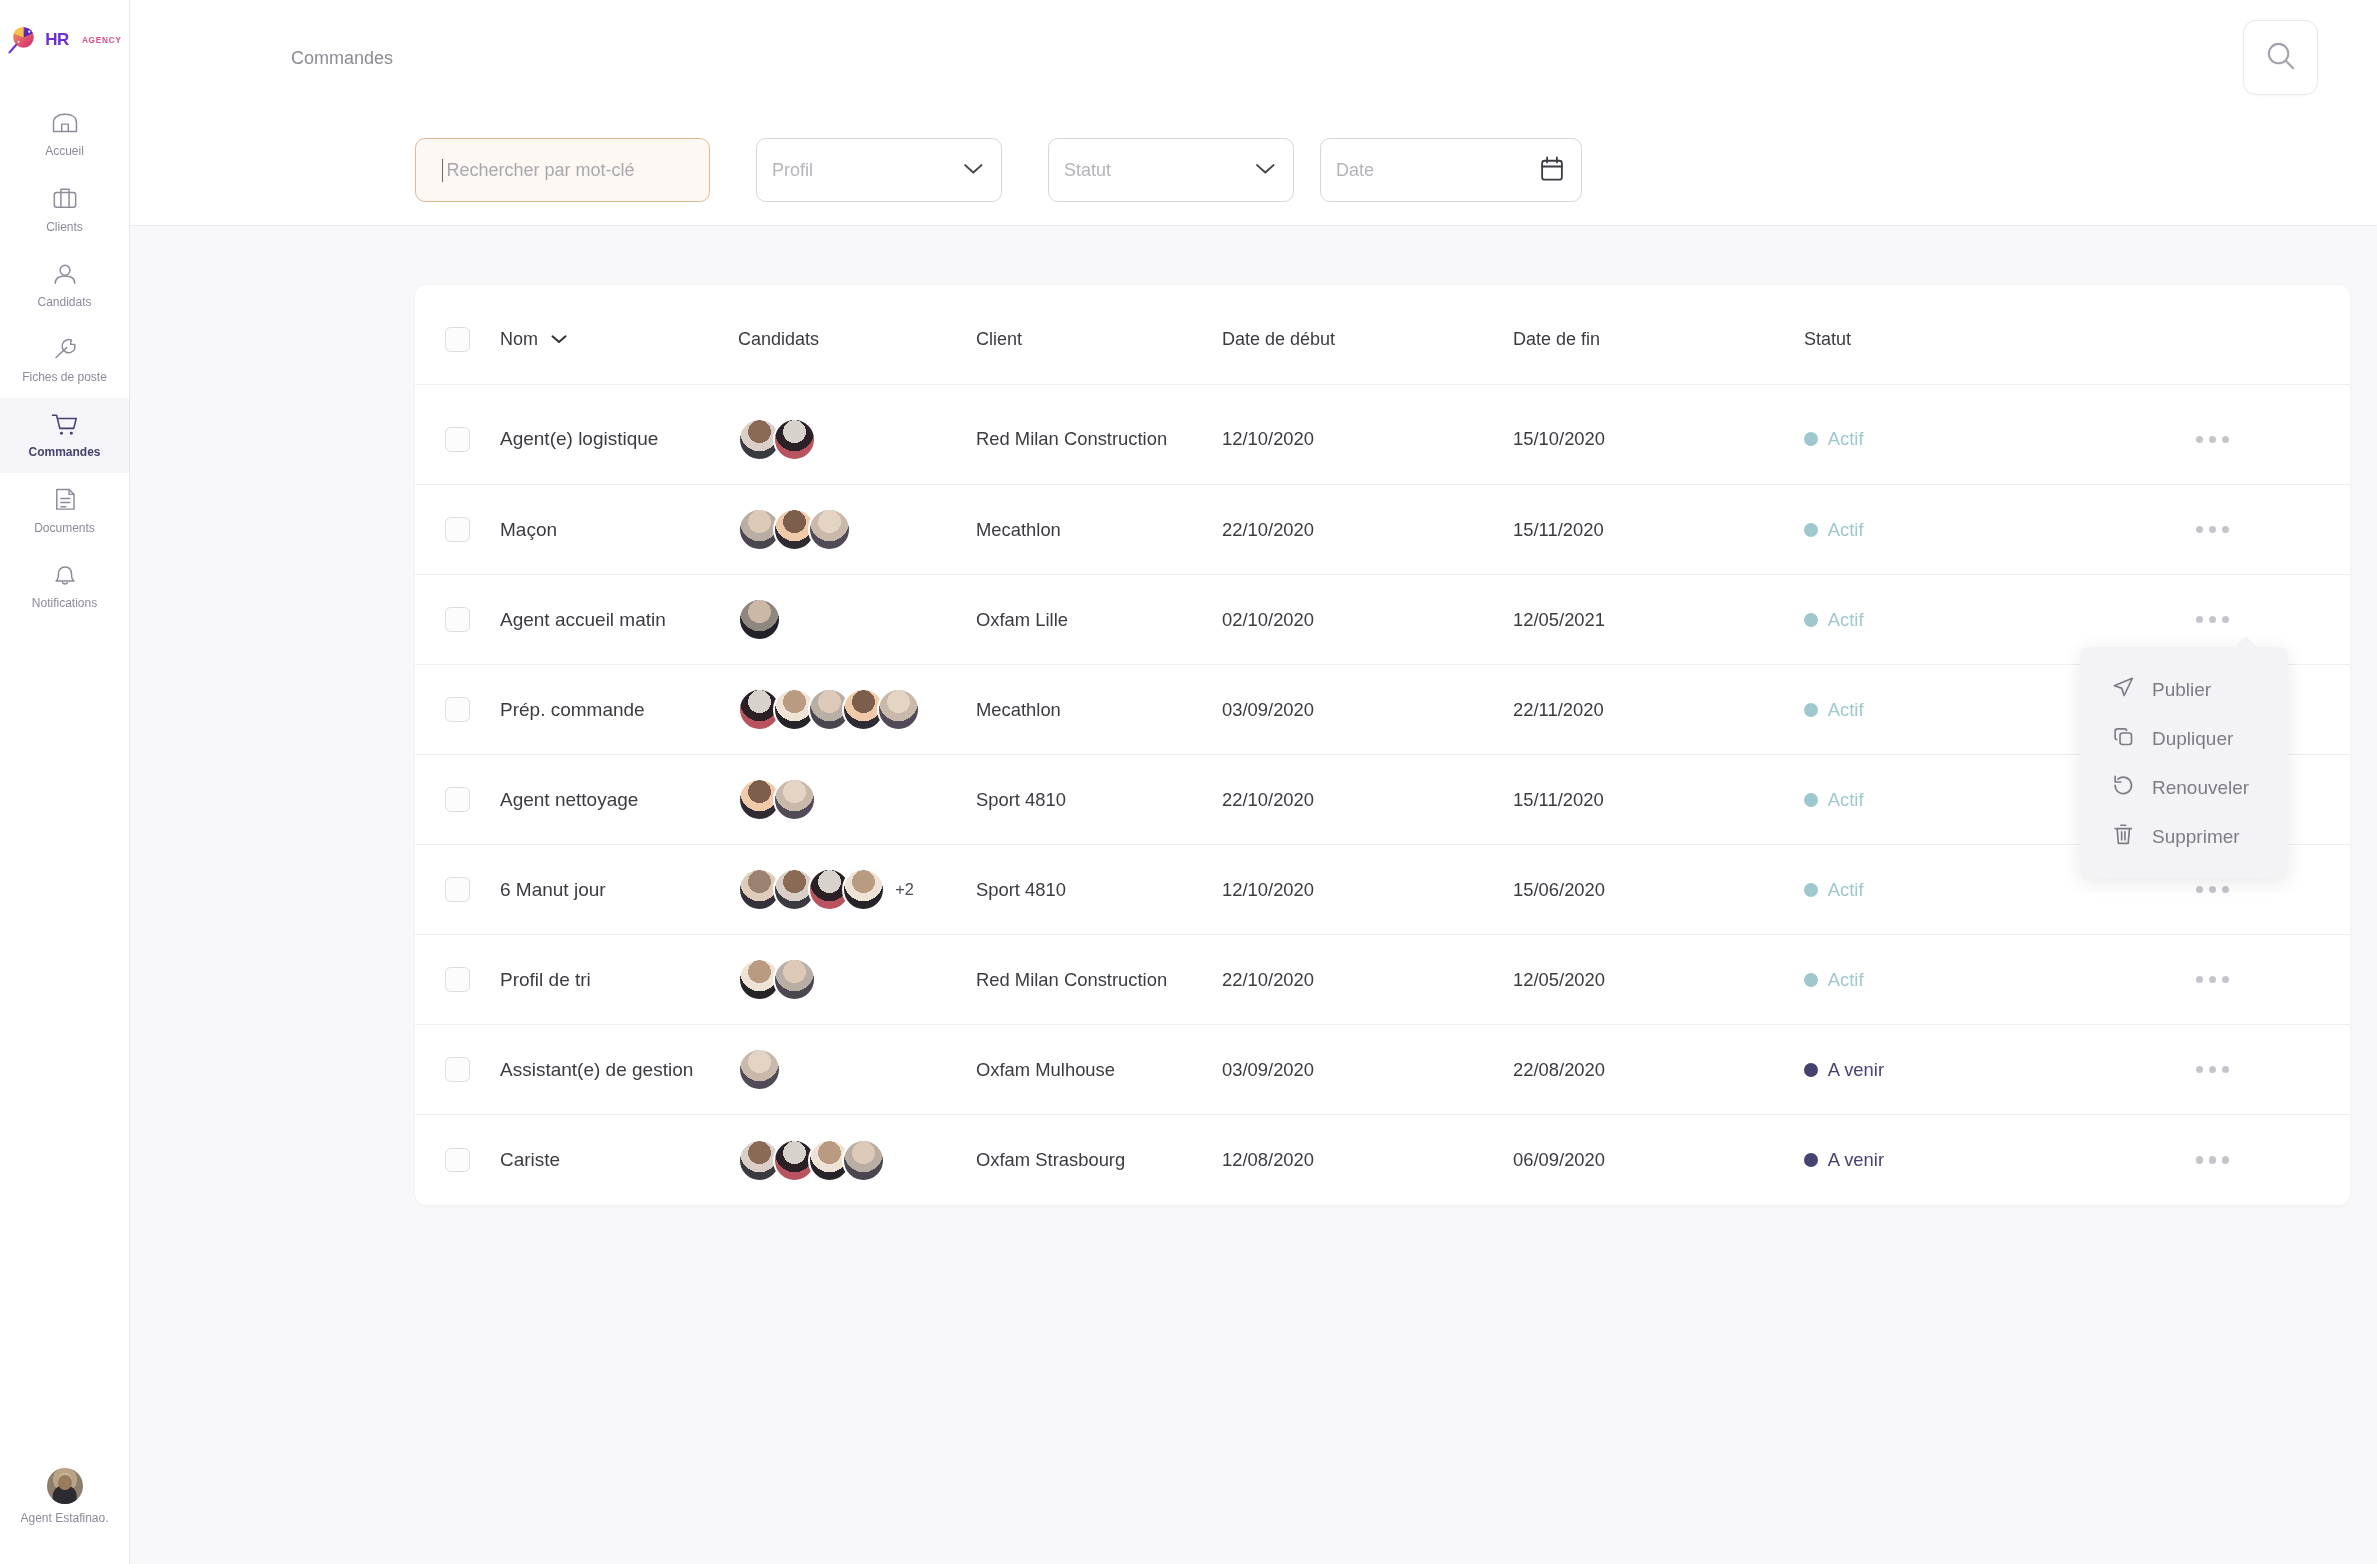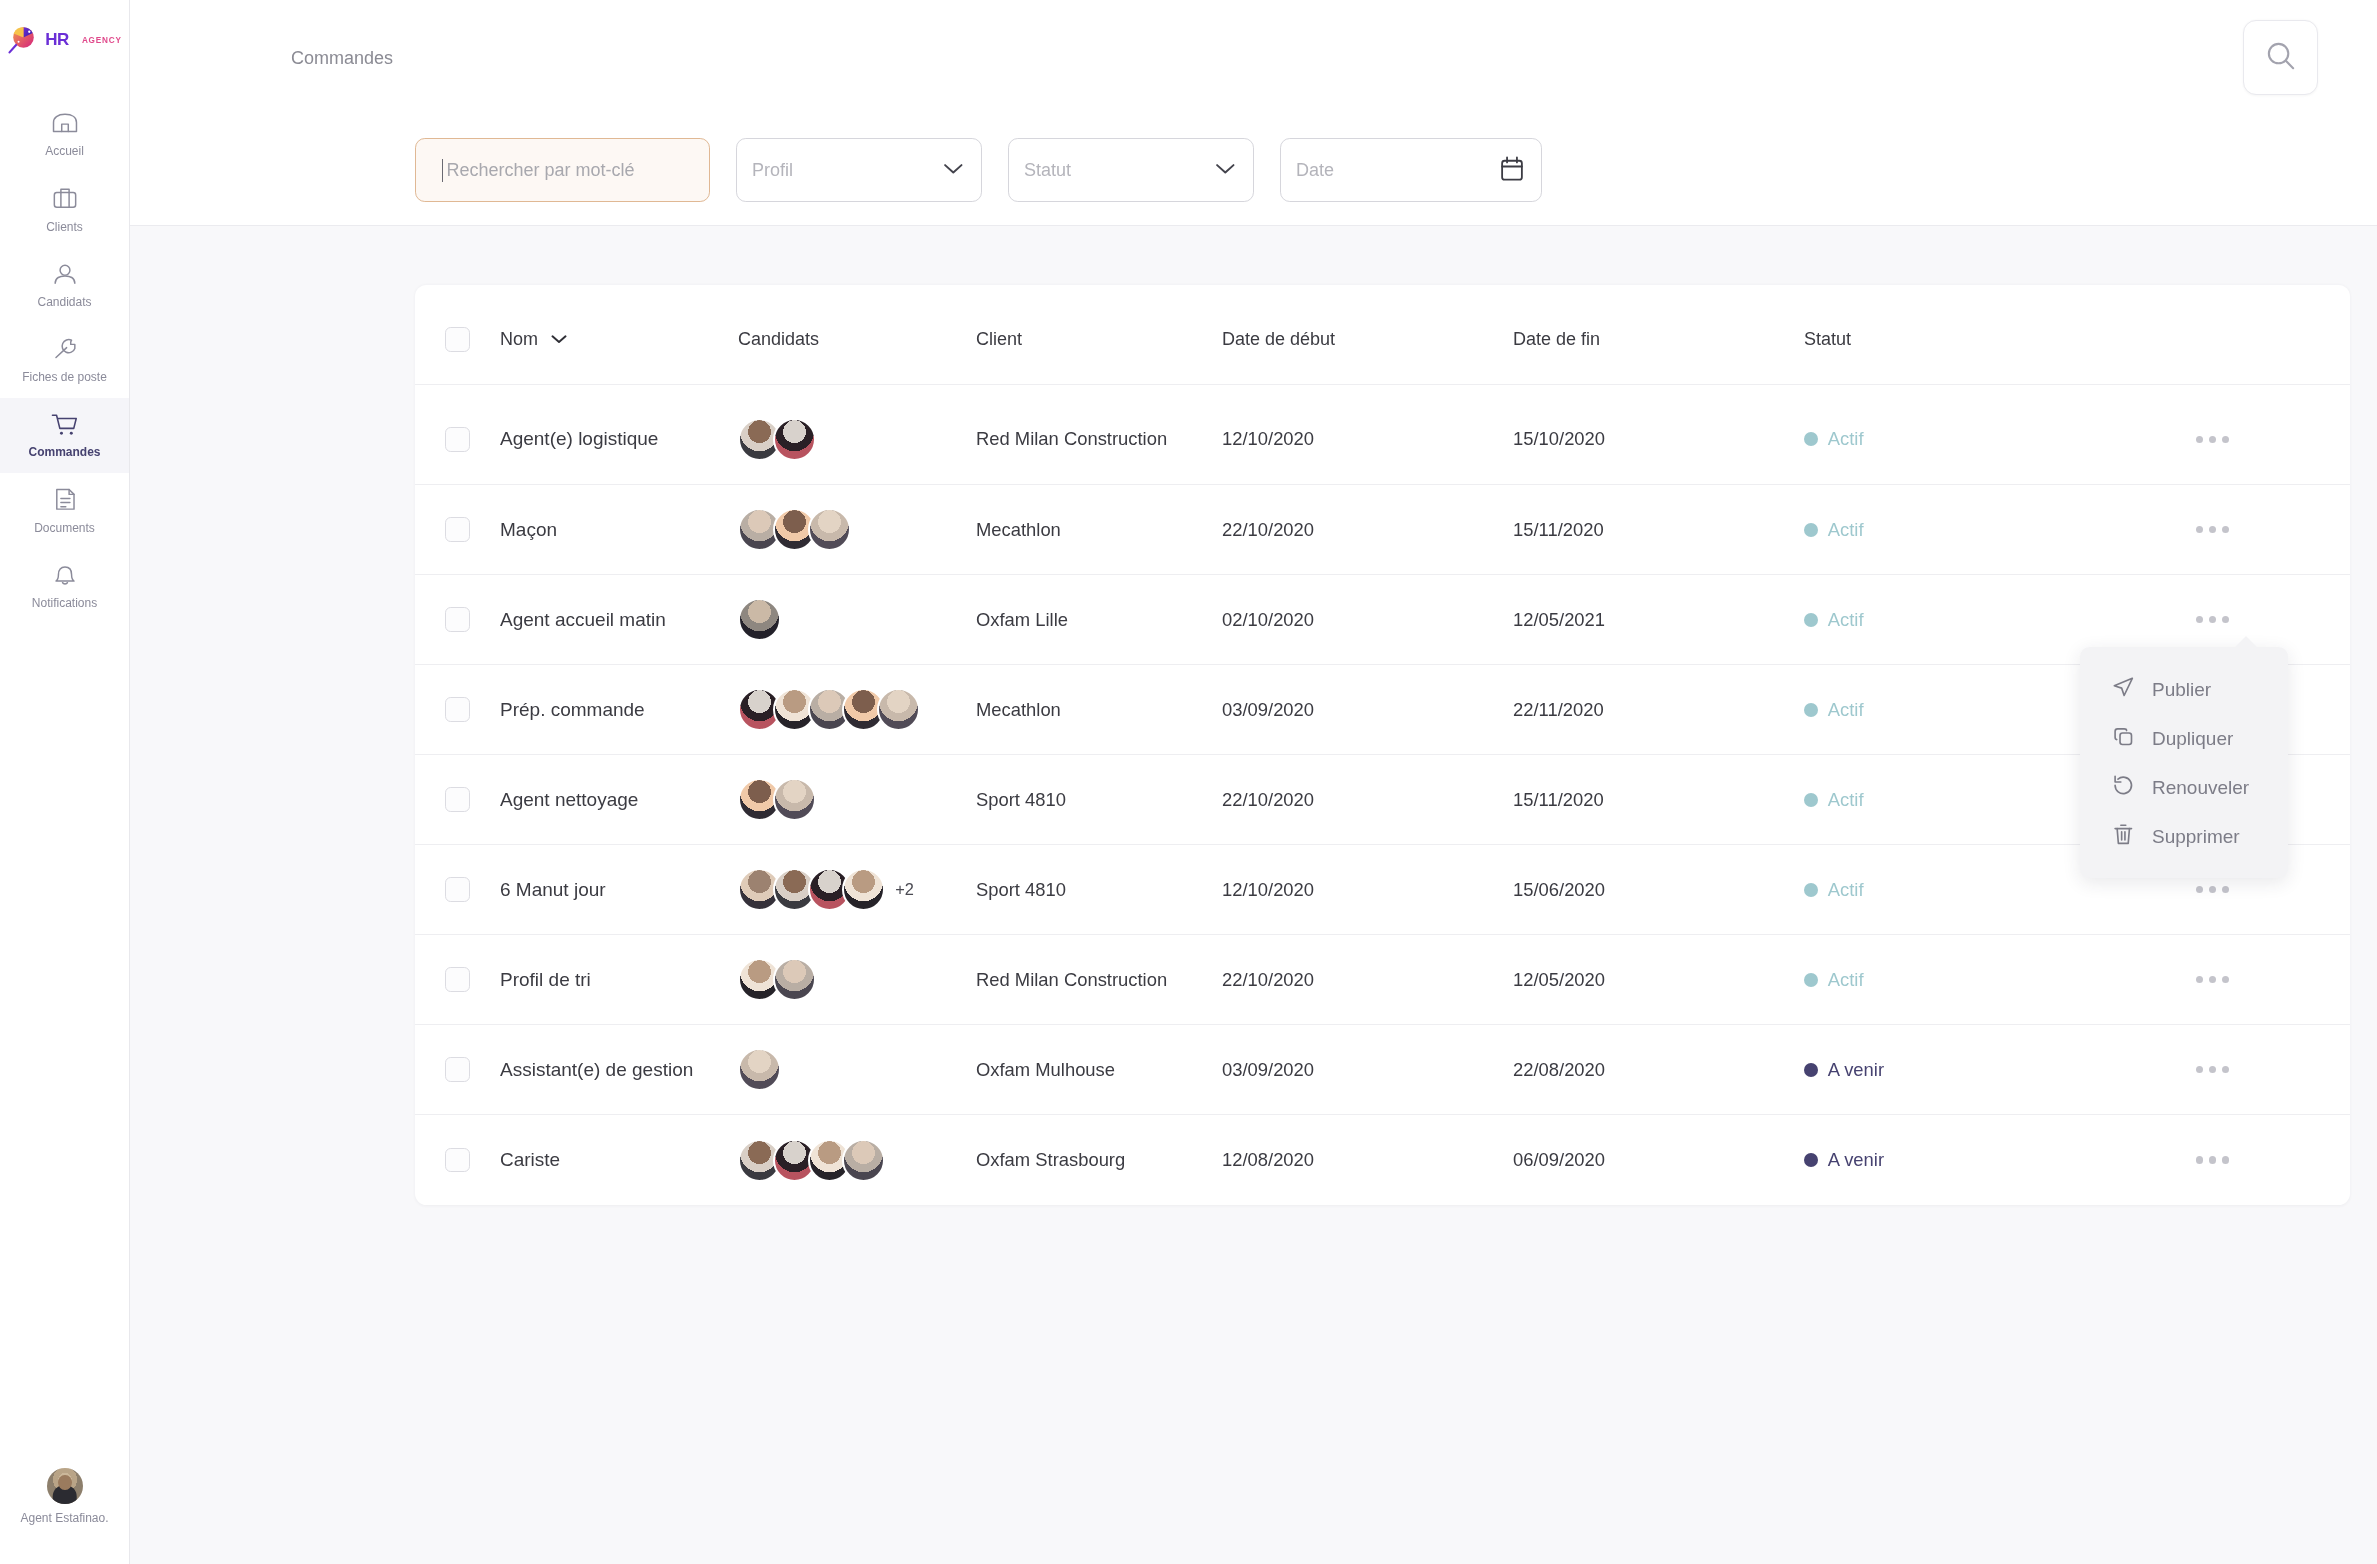--- a/index.html
+++ b/index.html
@@ -94,21 +94,21 @@
     padding: 0 15px; cursor: pointer; position: relative;
   }
   .field-search {
     width: 295px; border-color: #e0b894; background: #fdf8f4;
     padding-left: 26px;
   }
   .field-search .caret {
     width: 1.2px; height: 23px; background: #6a6a72; margin-right: 3.3px;
   }
   .field-search .ph { color: #a8a8ae; font-size: 18px; }
-  .field-sel { width: 246px; justify-content: space-between; }
+  .field-sel { width: 246px; justify-content: space-between; margin-left: 20px; }
   .field-date { width: 262px; justify-content: space-between; }
   .field .label { font-size: 18px; color: #b4b4bb; }
 
   .content-area {
     flex: 1; background: #f8f8fa; position: relative; overflow: hidden;
   }
 
   .table-card {
     margin: 59px 0 0 285px; width: 1935px;
     background: #ffffff; border-radius: 11.5px;

